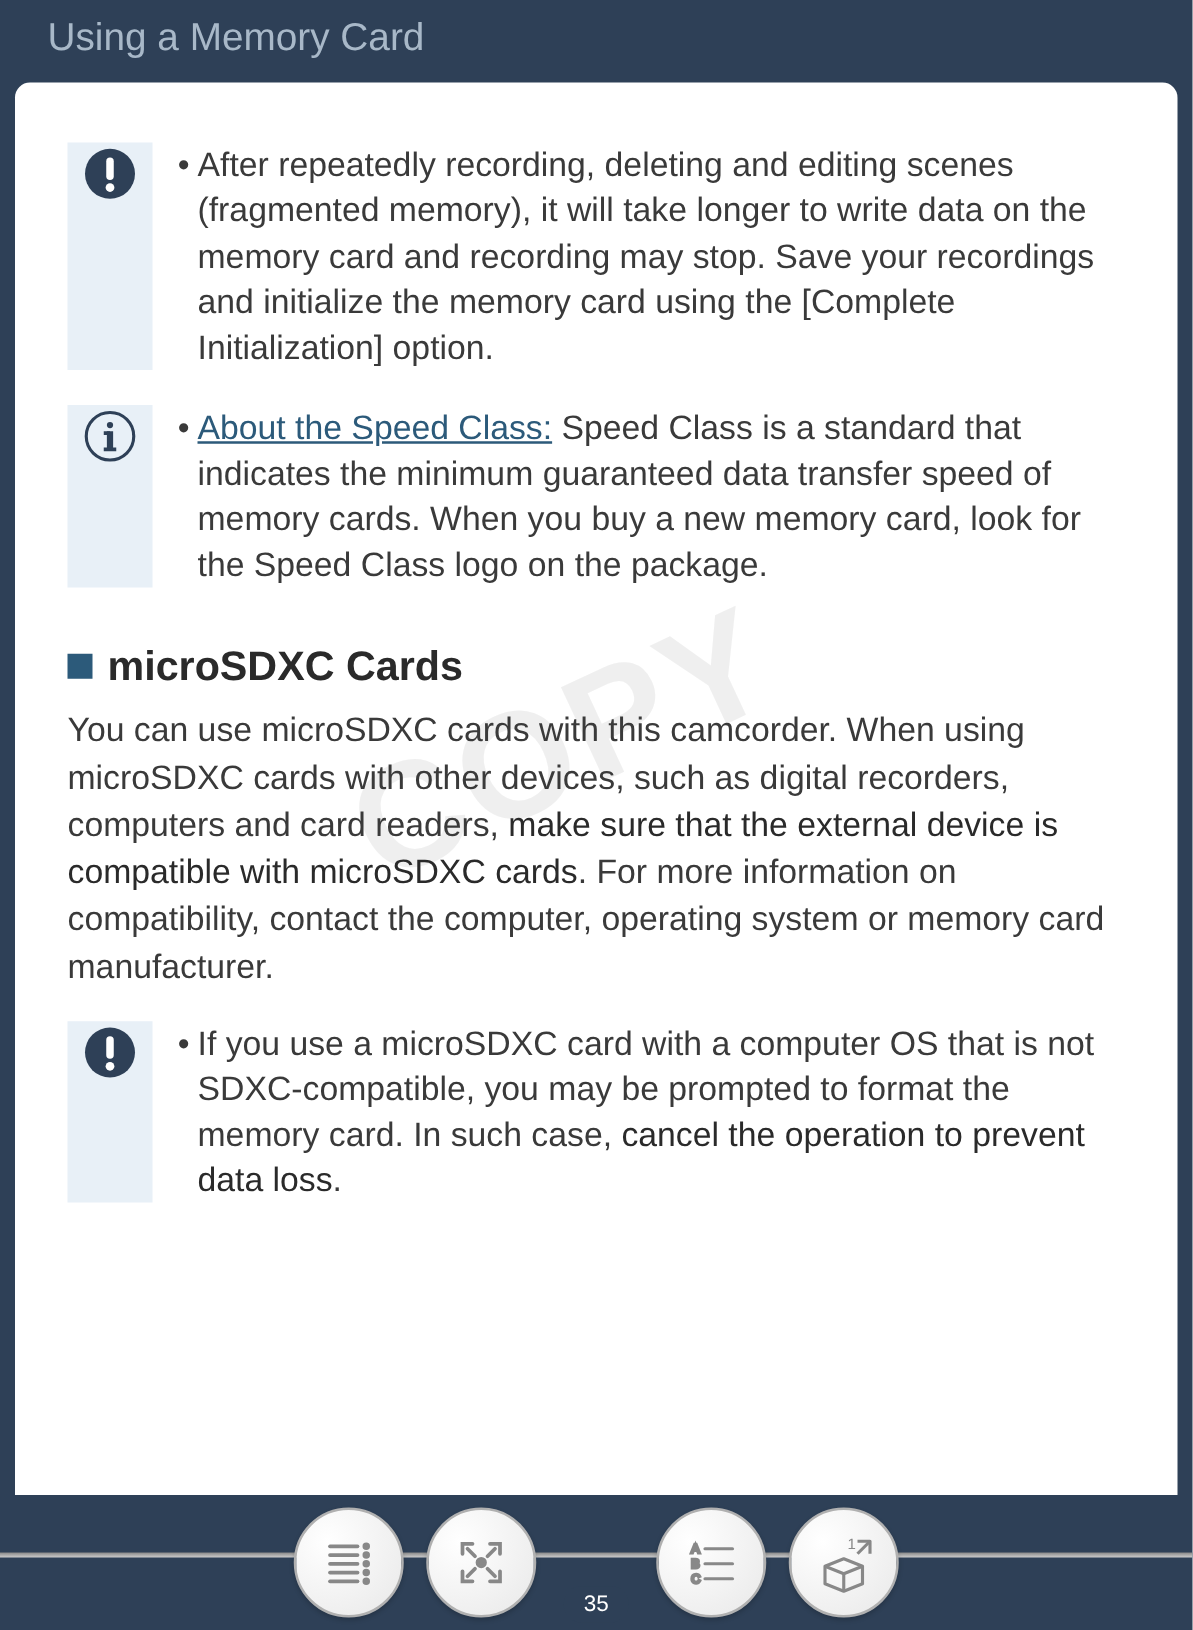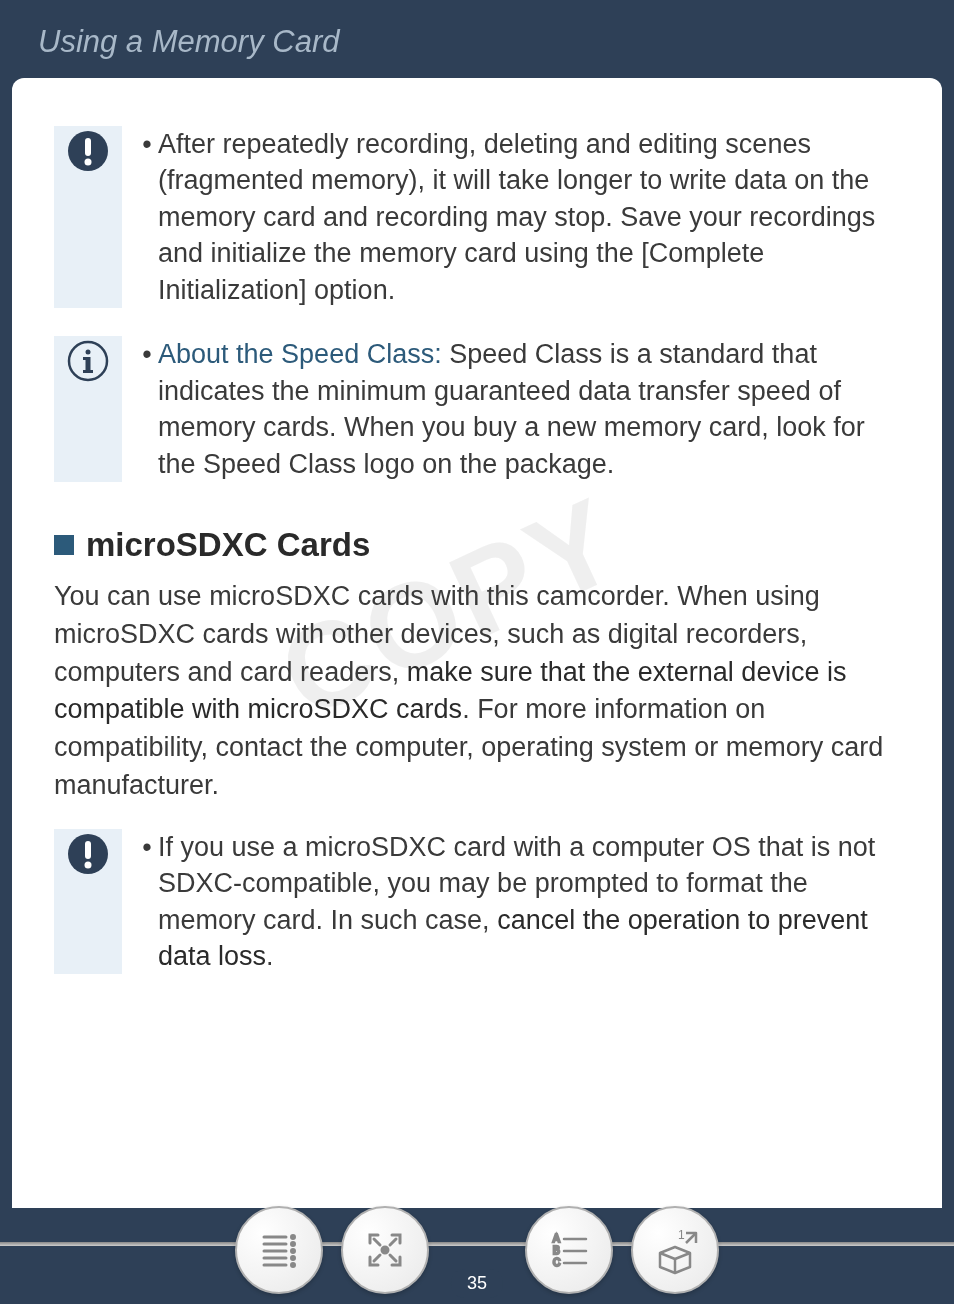--- a/index.html
+++ b/index.html
@@ -9,25 +9,24 @@
     }
     body {
       font-family: Helvetica, Arial, sans-serif;
       background: #2e4057;
       width: 954px;
       height: 1304px;
       position: relative;
       overflow: hidden;
     }
     .header {
-      padding: 24px 38px 18px 38px;
+      padding: 12px 38px 18px 38px;
       color: #a8b8c8;
       font-size: 31px;
       font-weight: 300;
-      font-style: italic;
     }
     .page {
       background: #ffffff;
       margin: 0 12px;
       border-radius: 12px 12px 0 0;
       padding: 48px 42px 50px 42px;
       height: 1130px;
       position: relative;
     }
     .note-block {
@@ -89,20 +88,21 @@
       font-weight: 300;
       margin-bottom: 24px;
     }
     .strong {
       font-weight: 500;
       color: #2a2a2a;
     }
     .highlight {
       color: #2c5a7a;
       font-weight: 500;
+      text-decoration: underline;
     }
     .watermark {
       position: absolute;
       top: 460px;
       left: 260px;
       font-size: 120px;
       font-weight: 700;
       color: #e0e0e0;
       opacity: 0.5;
       transform: rotate(-25deg);

